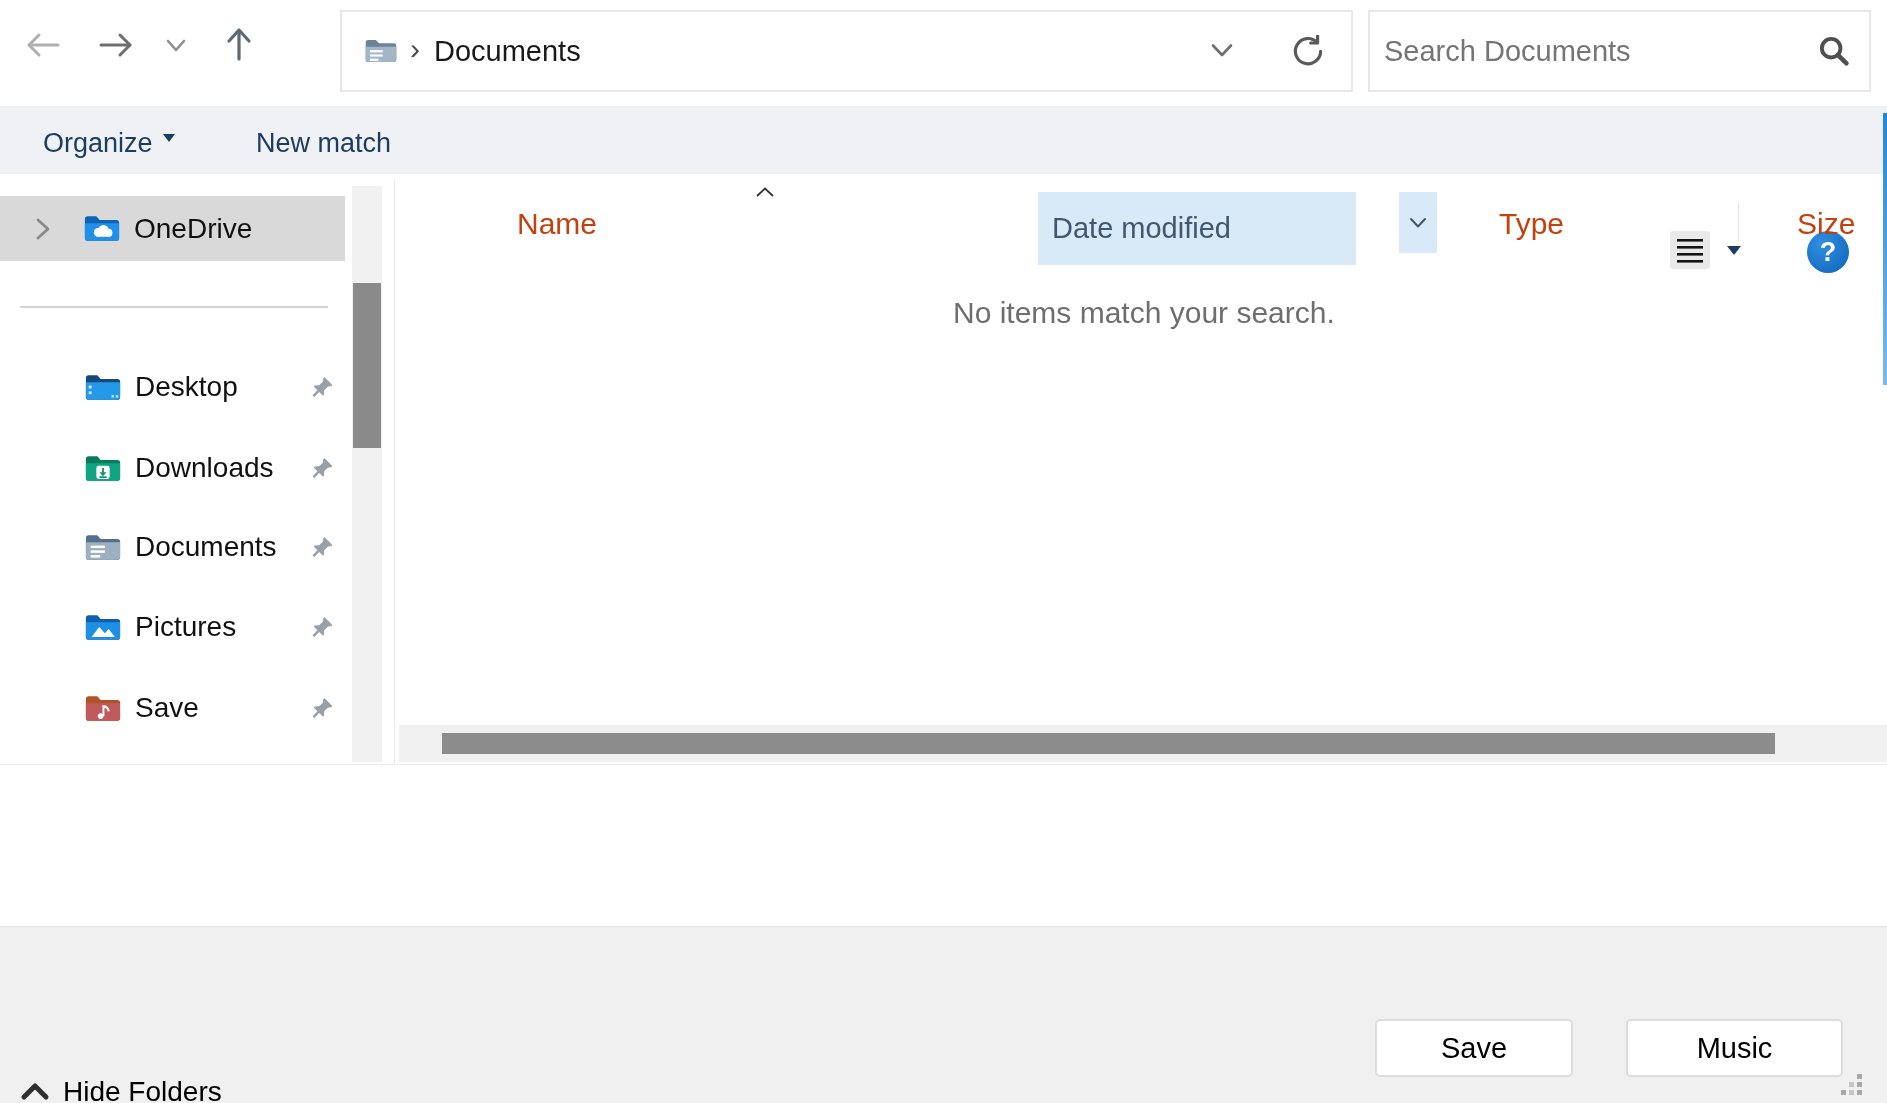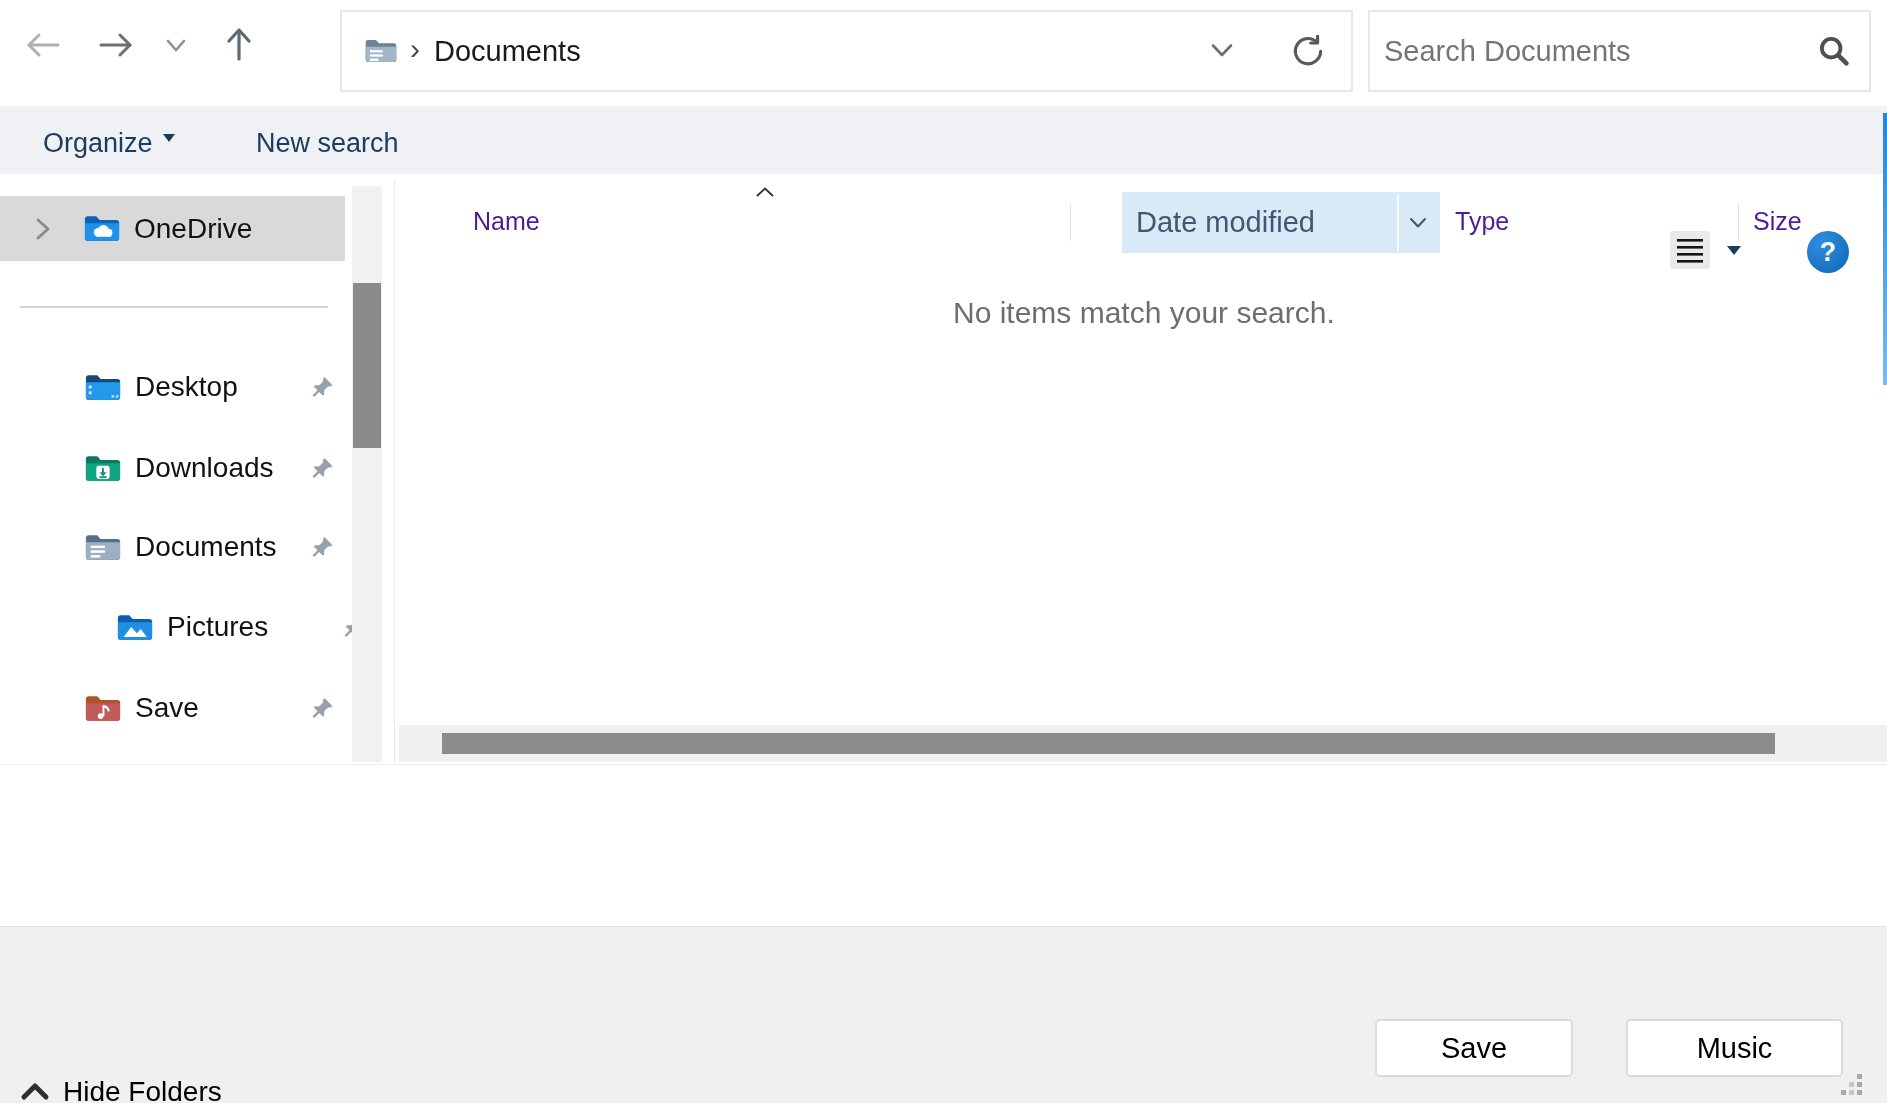--- a/index.html
+++ b/index.html
@@ -33,22 +33,22 @@
   .pin{position:absolute;right:11px;top:50%;transform:translateY(-50%);}
 
   
   .v-track{position:absolute;left:352px;top:186px;width:30px;height:576px;background:#f1f1f1;}
   .v-thumb{position:absolute;left:1px;top:97px;width:28px;height:165px;background:#8a8a8a;}
   .h-track{position:absolute;left:399px;top:725px;width:1488px;height:37px;background:#f0f0f0;}
   .h-thumb{position:absolute;left:43px;top:8px;width:1333px;height:21px;background:#8c8c8c;}
 
   
   .main-border{position:absolute;left:394px;top:180px;width:1px;height:584px;background:#e8e8e8;}
-  .col-label{position:absolute;font-size:25px;color:#4c1d95;white-space:nowrap;}
-  .hdr-blue{position:absolute;left:1122px;top:192px;width:318px;height:61px;background:#d8e9f8;display:flex;align-items:center;}
+  .col-label{position:absolute;font-size:30px;color:#c2410c;white-space:nowrap;margin-left:44px;}
+  .hdr-blue{position:absolute;left:1038px;top:192px;width:318px;height:73px;background:#d8e9f8;display:flex;align-items:center;}
   .hdr-blue-chev{position:absolute;left:1399px;top:192px;width:38px;height:61px;background:#d8e9f8;display:flex;align-items:center;justify-content:center;}
   .hdr-sep{position:absolute;top:203px;width:1px;height:38px;background:#e3e3e3;}
   .hdr-blue-sep{position:absolute;left:1397px;top:194px;width:2px;height:57px;background:rgba(255,255,255,.85);}
   .empty-msg{position:absolute;left:953px;top:296px;font-size:30px;color:#6e6e6e;}
 
   
   .blue-strip{position:absolute;left:1883px;top:113px;width:4px;height:272px;background:linear-gradient(#1f86df,#7db9ec);}
 
   
   .filebar{position:absolute;left:0;top:764px;width:1887px;height:162px;background:#fff;border-top:1px solid #e9eef3;box-sizing:border-box;}
@@ -132,21 +132,21 @@
       </span>
     </div>
   </div>
 
   <div class="toolbar">
     <div class="tool-item" style="left:43px;">
       <span>Organize</span>
       <span class="organize-caret"></span>
     </div>
     <div class="tool-item" style="left:256px;">
-      <span>New search</span>
+      <span>New match</span>
     </div>
     <div class="viewbox">
       <svg width="28" height="26" viewBox="0 0 28 26">
         <rect x="1" y="2" width="26" height="2.6" fill="#141414"></rect>
           <rect x="1" y="9" width="26" height="2.6" fill="#141414"></rect>
           <rect x="1" y="16" width="26" height="2.6" fill="#141414"></rect>
           <rect x="1" y="23" width="26" height="2.6" fill="#141414"></rect>
       </svg>
     </div>
     <span class="view-caret"></span>
@@ -228,21 +228,21 @@
         </svg>
       </span>
       <span class="sidebar-label">Documents</span>
       <span class="pin">
         <svg width="23" height="23" viewBox="0 0 24 24">
             <path d="M14.5 2.2 L21.8 9.5 C22.3 10 22 10.9 21.3 11 L17.6 11.7 L13.8 15.5 L13.6 20.1 C13.56 20.9 12.6 21.2 12.1 20.7 L8.6 17.2 L3.4 22.4 L1.6 20.6 L6.8 15.4 L3.3 11.9 C2.8 11.4 3.1 10.45 3.9 10.4 L8.5 10.2 L12.3 6.4 L13 2.7 C13.1 2 14 1.7 14.5 2.2 Z" fill="#97a1aa"></path>
           </svg>
       </span>
     </div>
 
-    <div class="sidebar-row" style="top:595px;padding-left:32px;">
+    <div class="sidebar-row" style="top:595px;">
       <span style="margin-left:84px;">
         <svg width="38" height="31" viewBox="0 0 40 32">
           <path d="M2 6 q0-3 3-3 h9 l3.5 4 H35 q3 0 3 3 v16 q0 3-3 3 H5 q-3 0-3-3 Z" fill="#0d5fae"></path>
           <path d="M2 10.5 h36 v15 q0 3.5-3.5 3.5 H5.5 q-3.5 0-3.5-3.5 Z" fill="#1e8fe2"></path>
           <path d="M8 26 L16 15.5 L22 22 L26 17.5 L32.5 26 Z" fill="#fff"></path>
         </svg>
       </span>
       <span class="sidebar-label">Pictures</span>
       <span class="pin">
         <svg width="23" height="23" viewBox="0 0 24 24">

